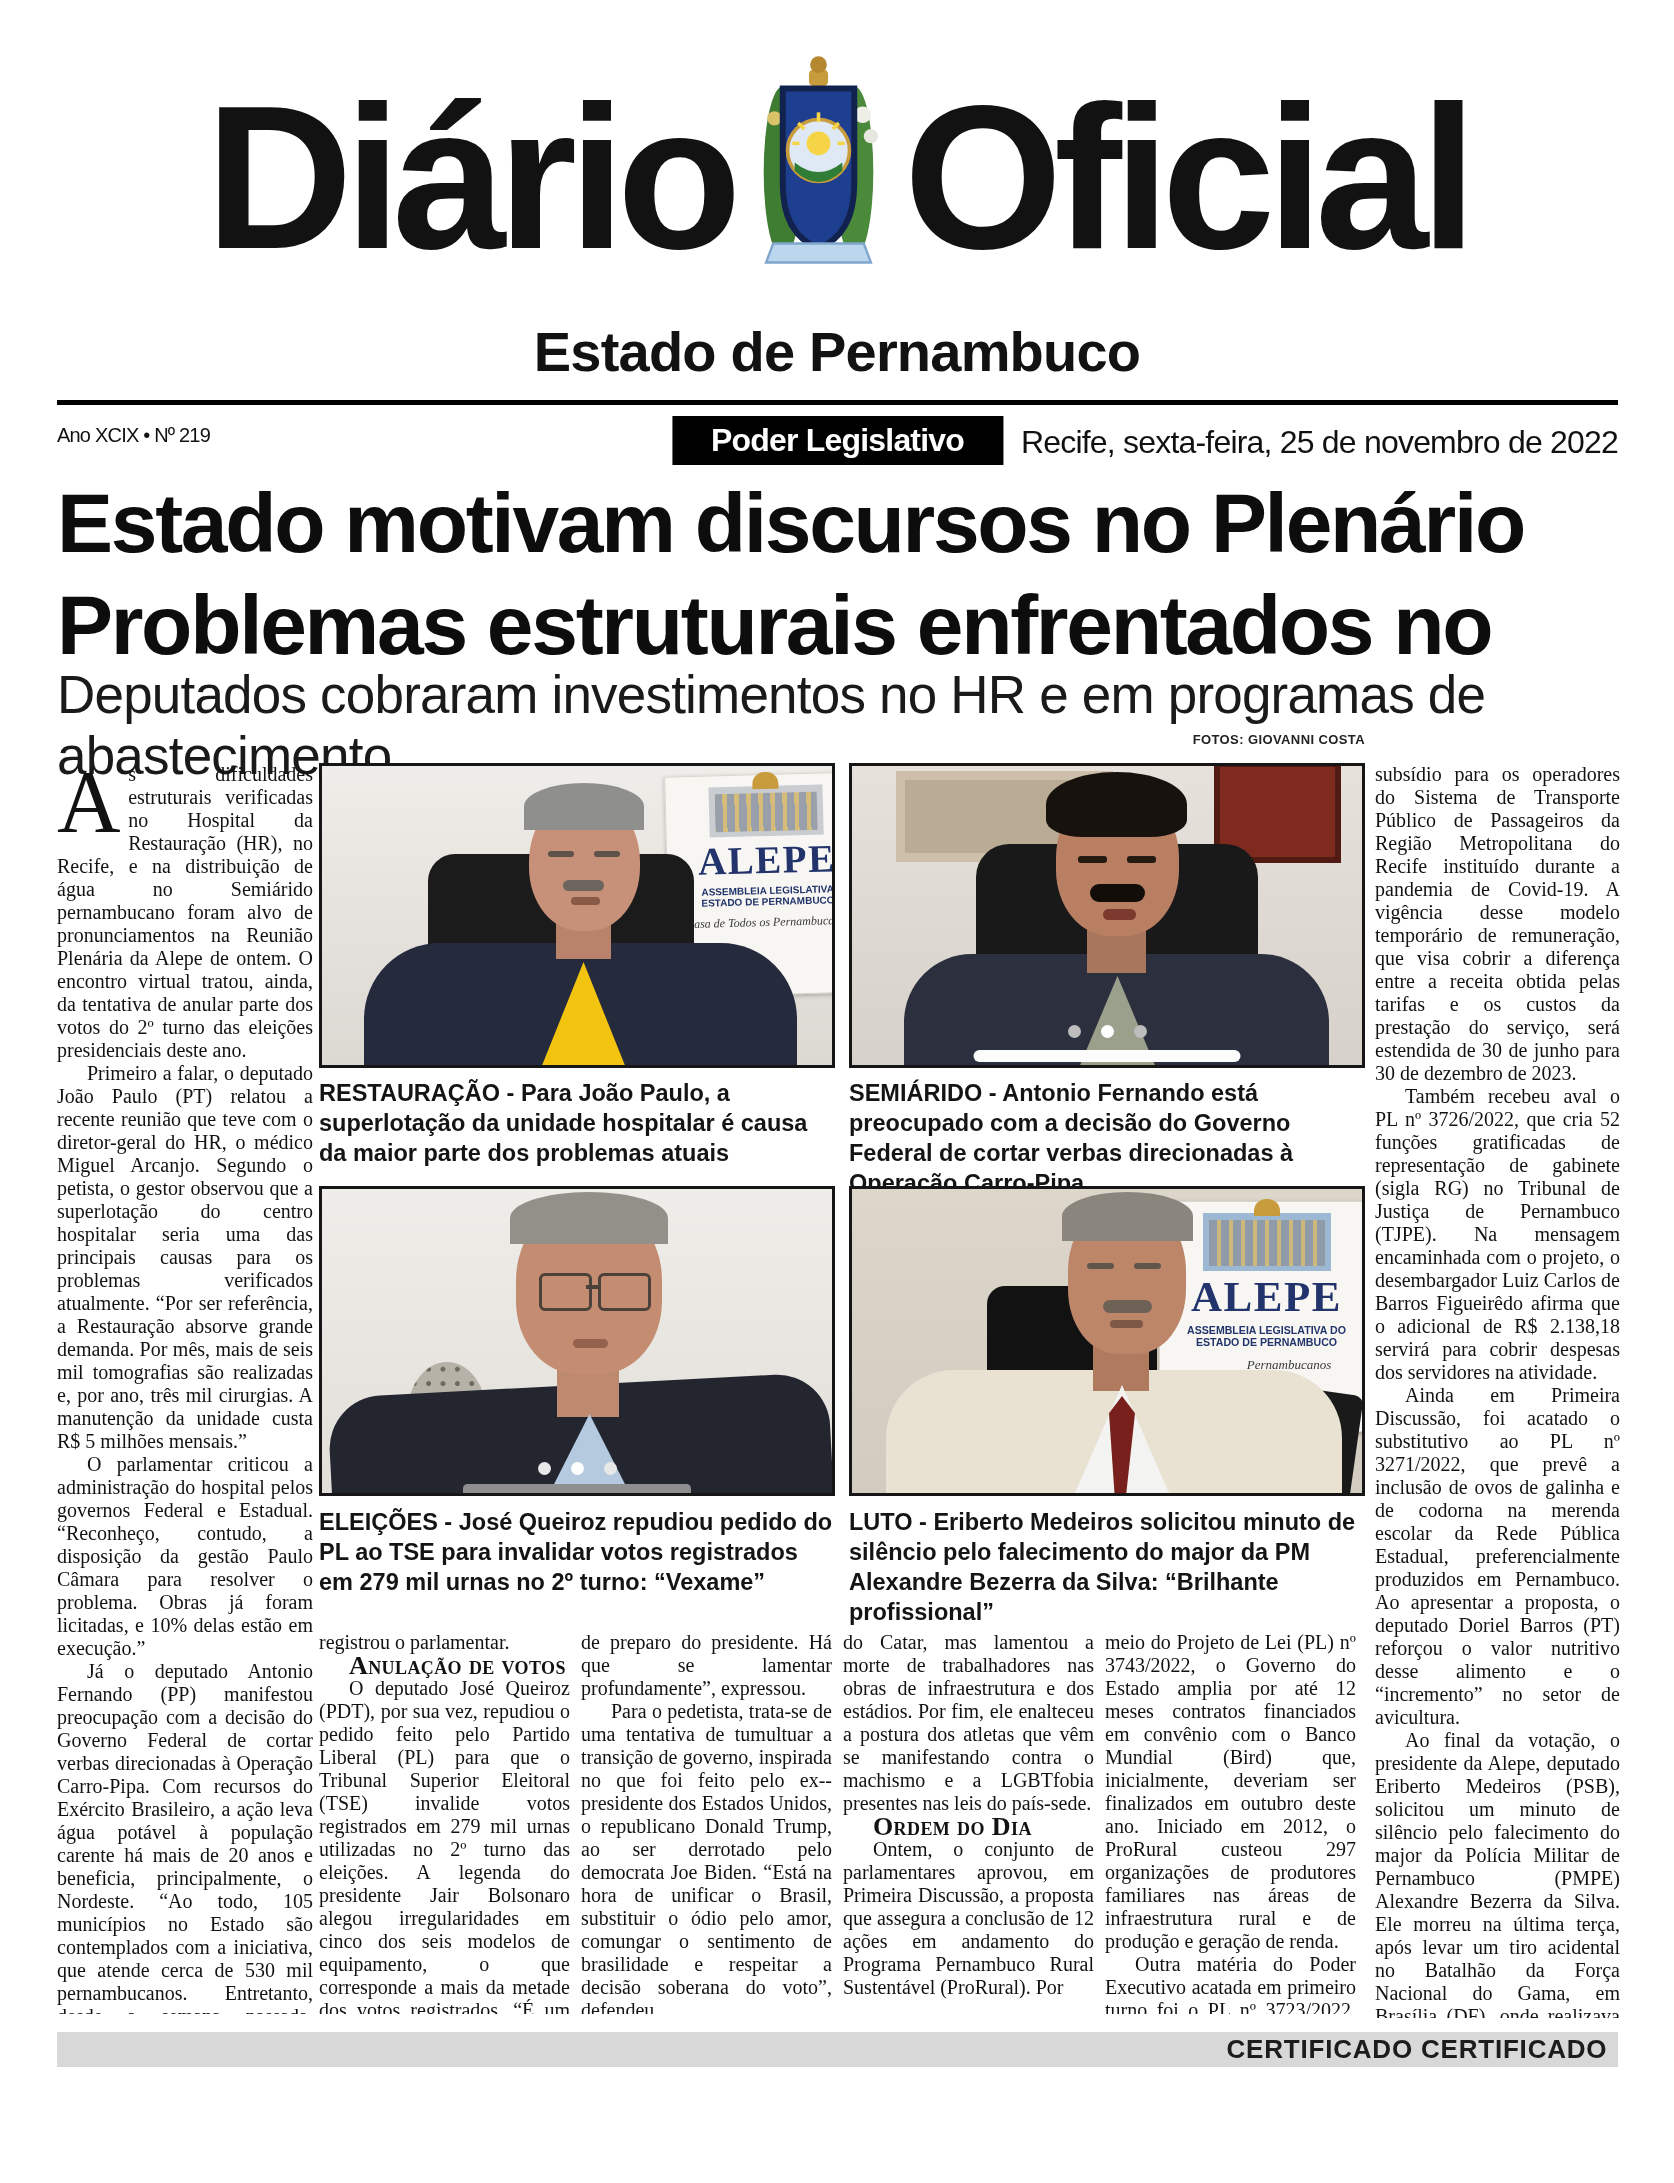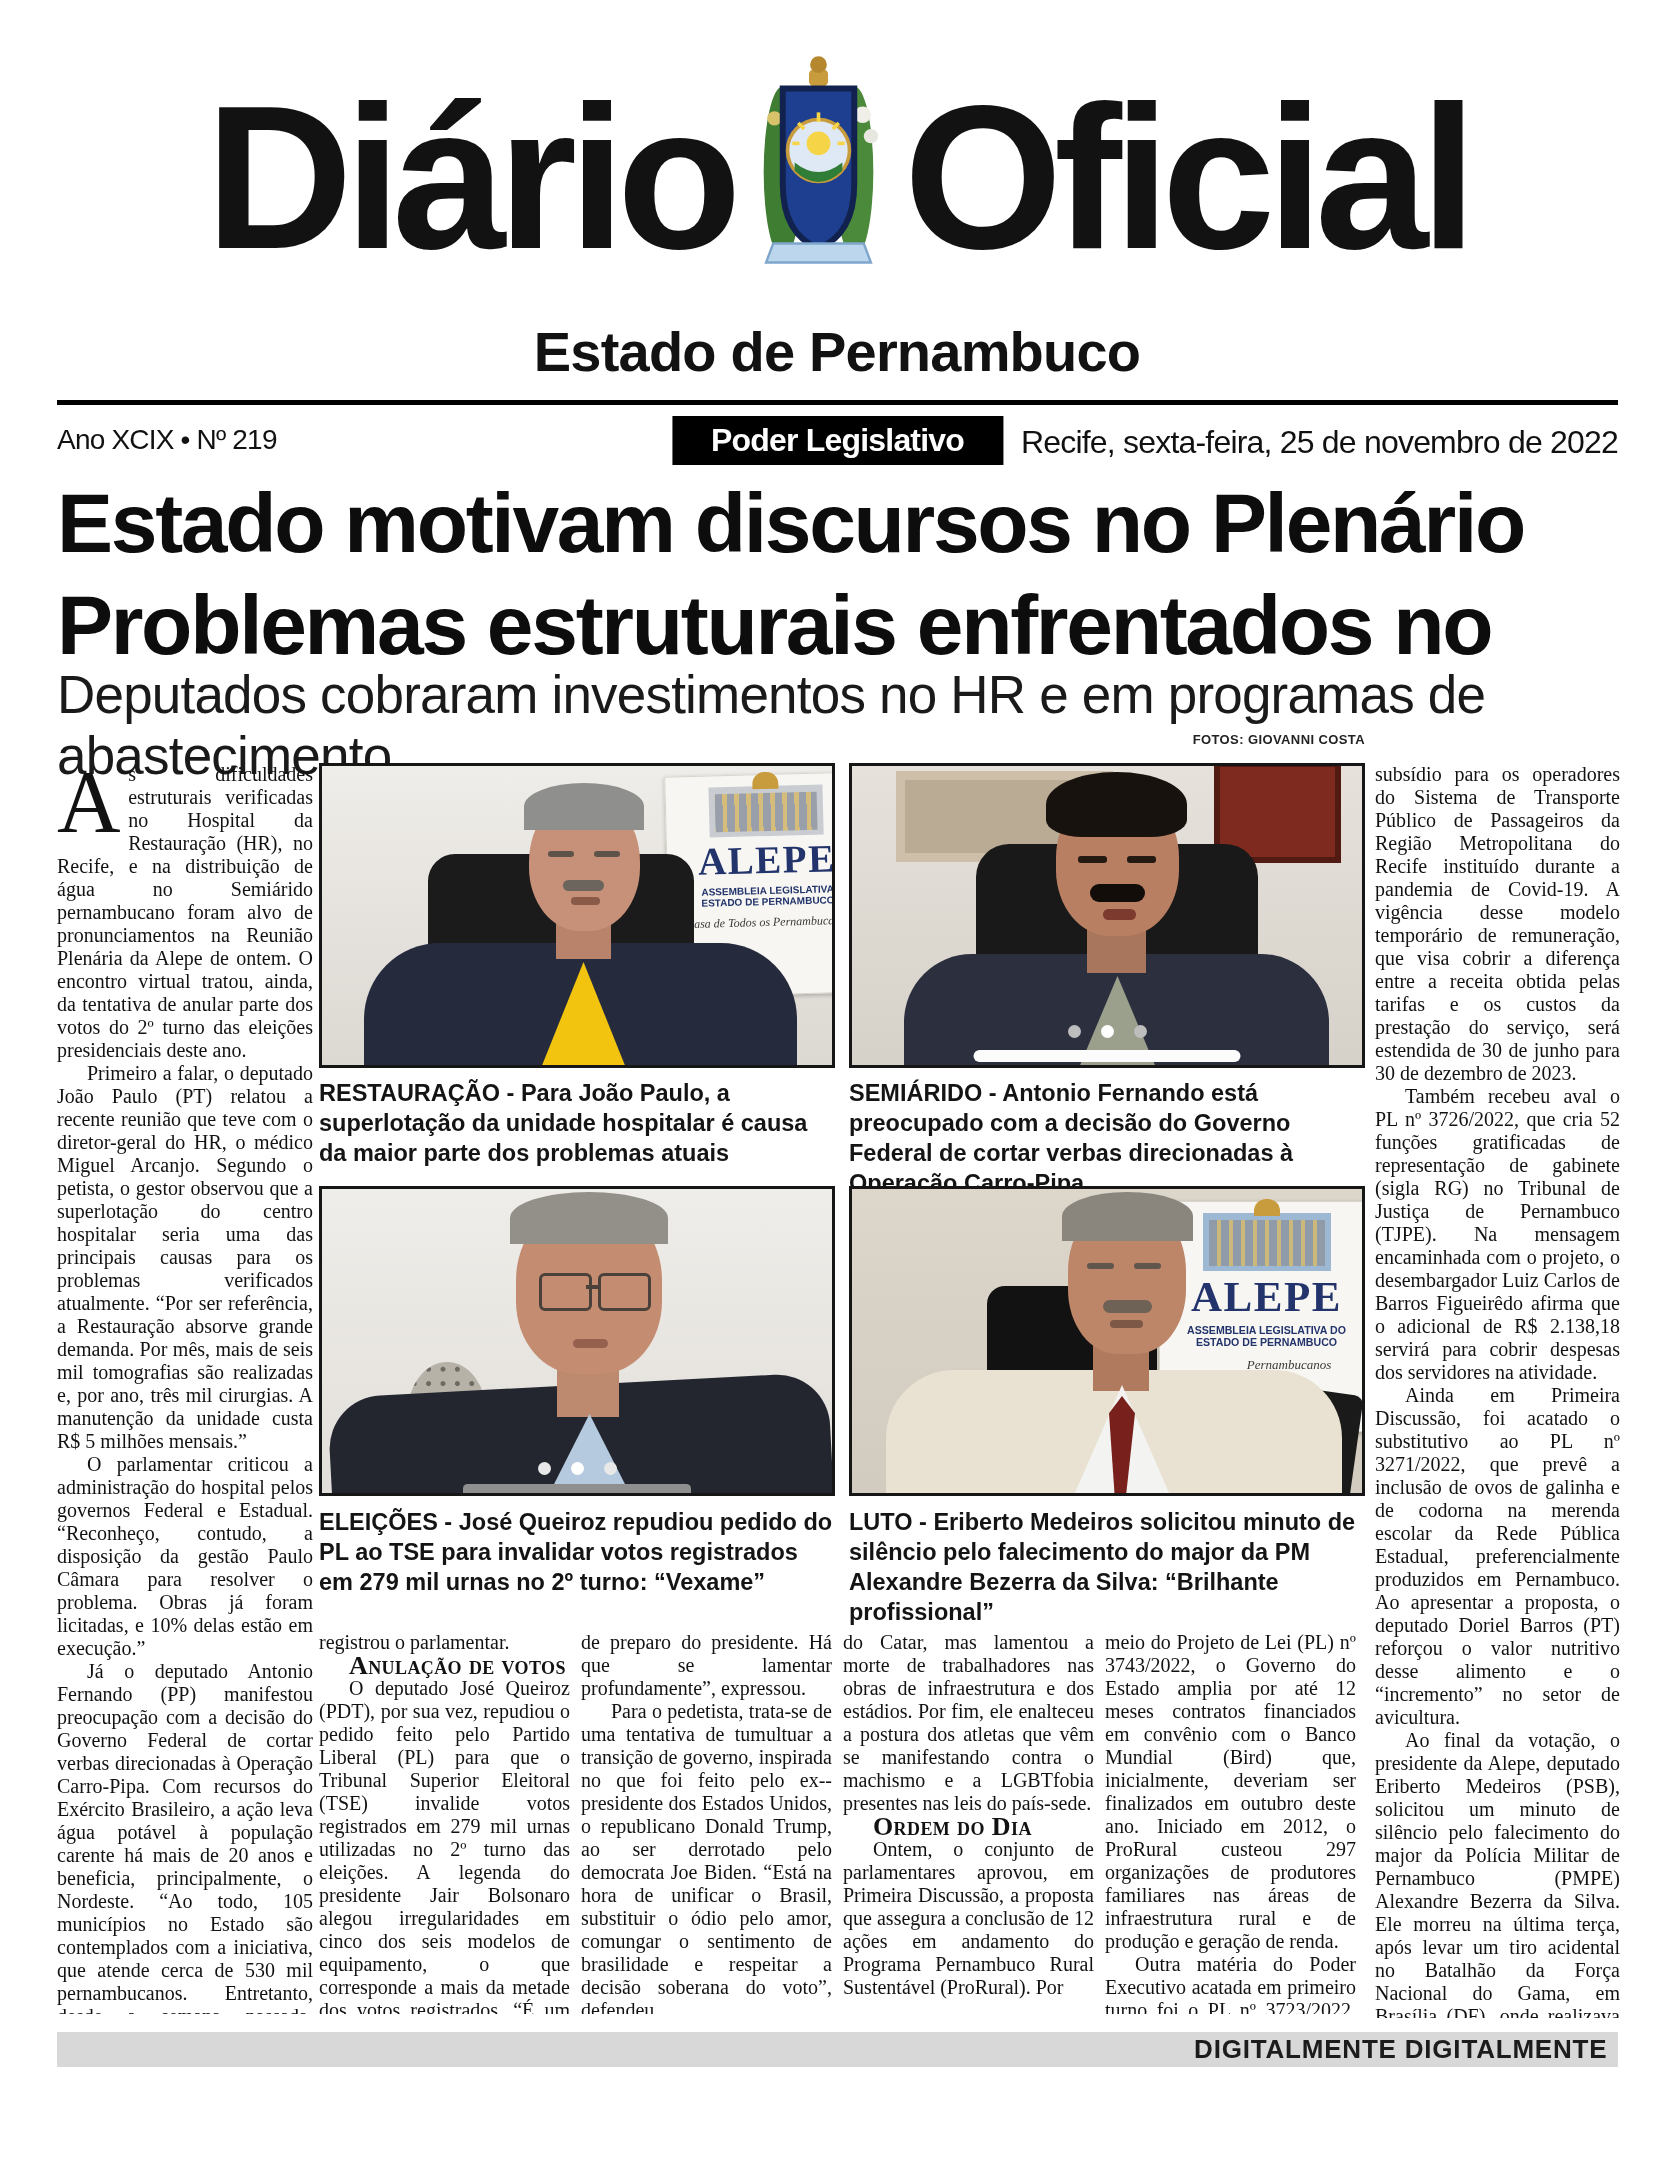--- a/index.html
+++ b/index.html
@@ -9,21 +9,21 @@
   
   .masthead { position:absolute; top:73px; left:0; width:1674px; display:flex;
               align-items:center; justify-content:center; gap:13.7px; }
   .mast-word { font-weight:700; font-size:204px; letter-spacing:-8.4px; line-height:1;
                color:#121212; white-space:nowrap; }
   .crest { width:143px; height:228px; margin-top:-21px; flex:0 0 auto; }
   .mast-subtitle { position:absolute; top:319px; left:0; width:1674px; text-align:center;
                    font-weight:700; font-size:56px; letter-spacing:-0.8px; color:#121212; }
   .mast-rule { position:absolute; top:400px; left:57px; width:1561px; height:5.3px; background:#000; }
   .edition-row { position:absolute; top:416px; left:57px; width:1561px; height:47px; }
-  .edition { position:absolute; left:0; top:7.6px; font-size:28px; letter-spacing:-0.8px; }
+  .edition { position:absolute; left:0; top:7.6px; font-size:20px; letter-spacing:-0.8px; }
   .badge { position:absolute; left:50%; transform:translateX(-50%); top:0; background:#000;
            color:#fff; font-weight:700; font-size:32px; padding:6px 39px; letter-spacing:-0.8px; }
   .dateline { position:absolute; right:0; top:7.6px; font-size:32px; letter-spacing:-0.8px; }
 
   
   .headline { position:absolute; top:472px; left:57px; width:1561px; font-weight:700;
               font-size:84px; letter-spacing:-2.3px; line-height:102px; color:#0d0d0d; }
   .subheadline { position:absolute; top:664px; left:57px; width:1561px; font-weight:400;
                  font-size:53px; letter-spacing:-0.8px; color:#1a1a1a; }
   .photo-credit { position:absolute; top:732px; left:849px; width:516px; text-align:right;
@@ -246,17 +246,17 @@
   </div>
 
   <div class="col-right bodytext">
     <p class="noind">subsídio para os operadores do Sistema de Transporte Público de Passageiros da Região Metropolitana do Recife instituído durante a pandemia de Covid-19. A vigência desse modelo temporário de remuneração, que visa cobrir a diferença entre a receita obtida pelas tarifas e os custos da prestação do serviço, será estendida de 30 de junho para 30 de dezembro de 2023.</p>
     <p>Também recebeu aval o PL nº 3726/2022, que cria 52 funções gratificadas de representação de gabinete (sigla RG) no Tribunal de Justiça de Pernambuco (TJPE). Na mensagem encaminhada com o projeto, o desembargador Luiz Carlos de Barros Figueirêdo afirma que o adicional de R$ 2.138,18 servirá para cobrir despesas dos servidores na atividade.</p>
     <p>Ainda em Primeira Discussão, foi acatado o substitutivo ao PL nº 3271/2022, que prevê a inclusão de ovos de galinha e de codorna na merenda escolar da Rede Pública Estadual, preferencialmente produzidos em Pernambuco. Ao apresentar a proposta, o deputado Doriel Barros (PT) reforçou o valor nutritivo desse alimento e o “incremento” no setor de avicultura.</p>
     <p>Ao final da votação, o presidente da Alepe, deputado Eriberto Medeiros (PSB), solicitou um minuto de silêncio pelo falecimento do major da Polícia Militar de Pernambuco (PMPE) Alexandre Bezerra da Silva. Ele morreu na última terça, após levar um tiro acidental no Batalhão da Força Nacional do Gama, em Brasília (DF), onde realizava um curso. “Fui ao funeral representando esta Casa e pude presenciar o número significativo de profissionais de segurança pública que foram prestar homenagem a esse brilhante profissional”, concluiu.</p>
   </div>
 
   <div class="footer-bar">
-    <span class="footer-text">DIGITALMENTE DIGITALMENTE</span>
+    <span class="footer-text">CERTIFICADO CERTIFICADO</span>
   </div>
 
 </div>
 
 
 </body></html>

